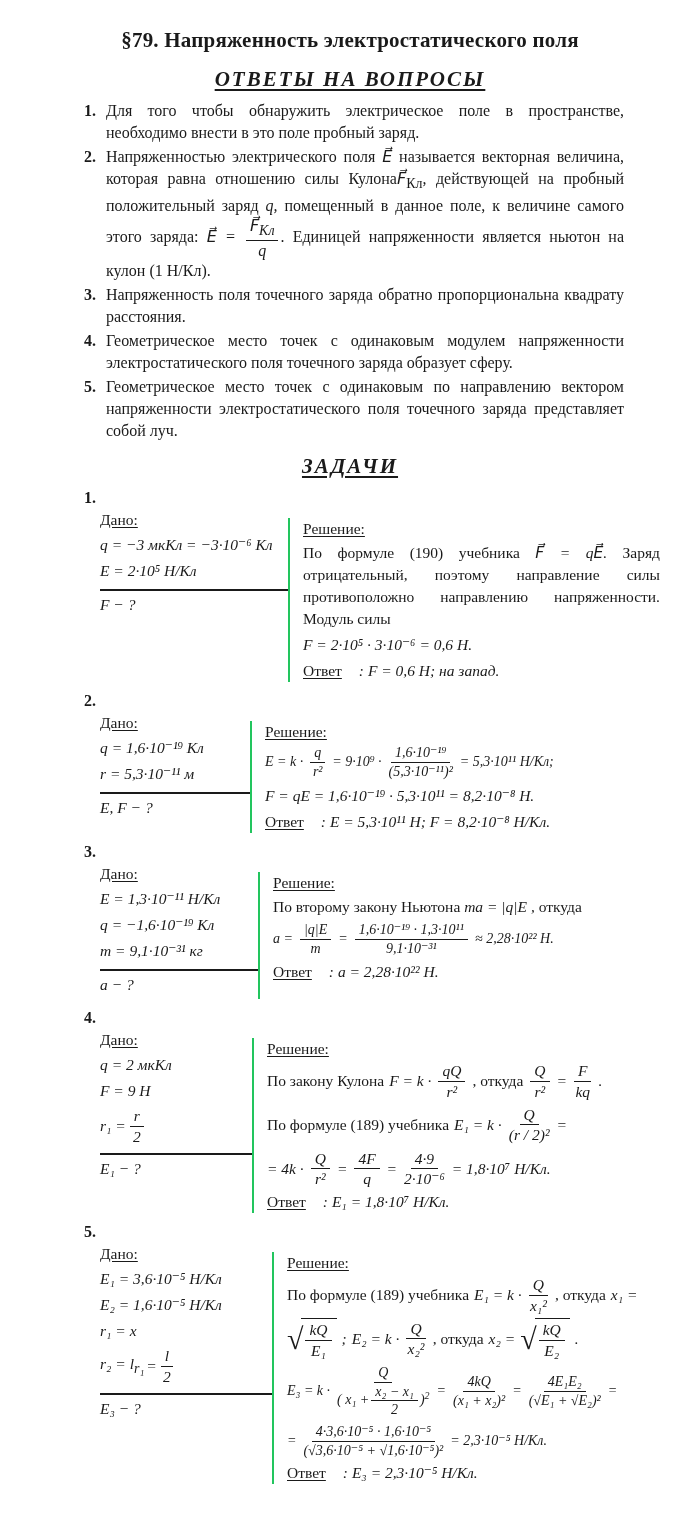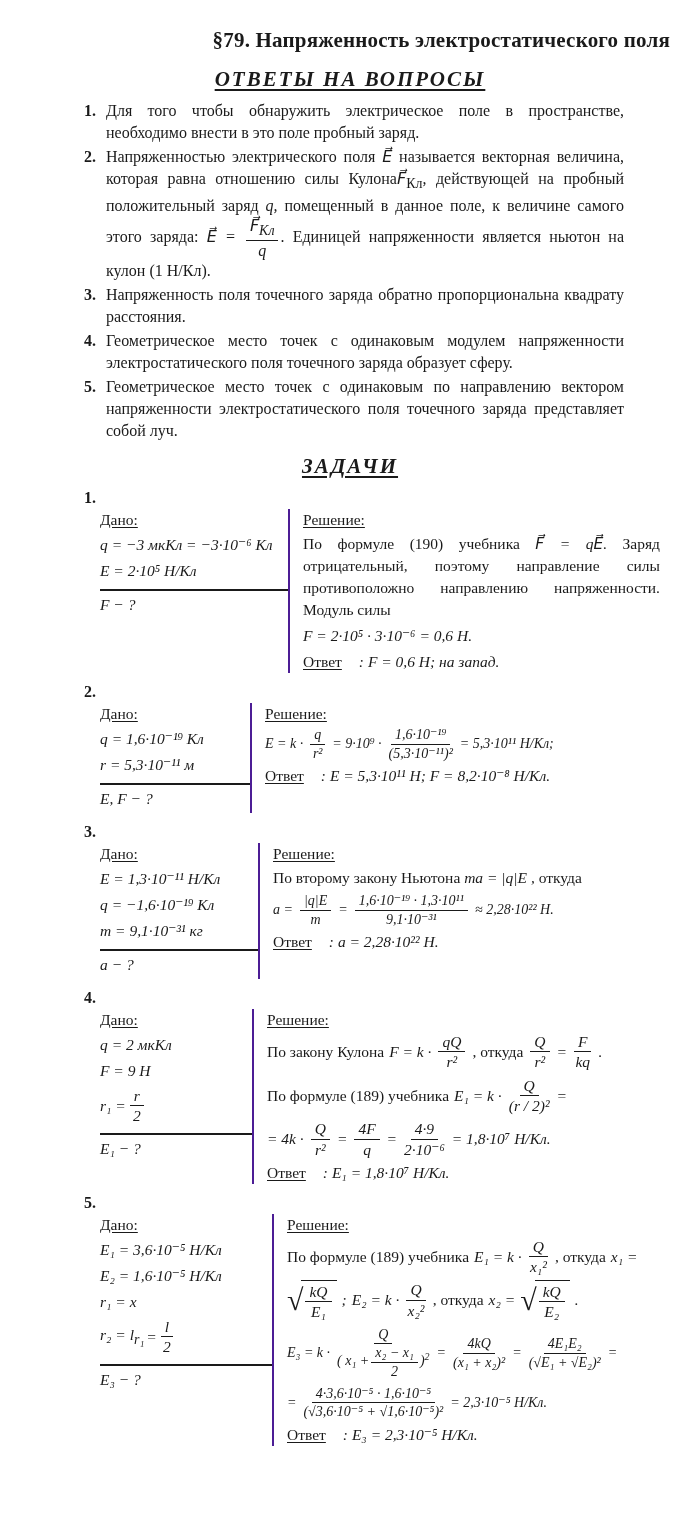--- a/index.html
+++ b/index.html
@@ -3,21 +3,21 @@
 <meta charset="utf-8">
 <style>
   html,body{margin:0;padding:0;}
   body{
     width:700px;height:1534px;overflow:hidden;background:#ffffff;color:#1a1a1a;
     font-family:"Liberation Serif","DejaVu Serif","DejaVu Sans",serif;
     -webkit-font-smoothing:antialiased;
   }
   .page{padding:24px 0 0 0;}
   .title{
-    text-align:right;font-weight:bold;font-size:21px;letter-spacing:.2px;margin:4px 30px 14px 30px;
+    text-align:center;font-weight:bold;font-size:21px;letter-spacing:.2px;margin:4px 30px 14px 30px;
   }
   .sec-head{
     text-align:center;font-weight:bold;font-style:italic;font-size:21px;
     letter-spacing:2px;margin:4px 0 8px 0;
   }
   .sec-head span{text-decoration:underline;text-underline-offset:3px;}
   
   .answers{padding:0 76px 0 86px;font-size:16px;line-height:22px;}
   .aitem{position:relative;padding-left:20px;text-align:justify;margin-bottom:2px;}
   .anum{position:absolute;left:-2px;top:0;font-weight:bold;}
@@ -33,21 +33,21 @@
   .sqrt{display:inline-flex;align-items:center;white-space:nowrap;}
   .sqrt .radical{font-size:30px;font-style:normal;line-height:.85;margin-right:-2px;}
   .sqrt .rad{display:inline-block;border-top:1.5px solid #1a1a1a;padding:2px 3px 0 2px;}
   
   .tasks{padding:0 40px 0 58px;font-size:15.5px;}
   .problem{margin-top:10px;padding-left:30px;}
   .pnum{font-weight:bold;font-size:16px;margin-bottom:2px;margin-left:-4px;}
   .pgrid{display:flex;align-items:stretch;}
   .dano{flex-shrink:0;padding:2px 0 4px 12px;}
   .d188{width:188px;} .d150{width:150px;} .d158{width:158px;} .d152{width:152px;} .d172{width:172px;}
-  .resh{flex:1;border-left:2px solid #4c1d95;padding:2px 0 2px 13px;}
+  .resh{flex:1;border-left:2px solid #22c55e;padding:2px 0 2px 13px;margin-top:9px;}
   .label{text-decoration:underline;text-underline-offset:2px;margin-bottom:4px;}
   .gline{margin:5px 0;line-height:21px;}
   .gflex{display:flex;align-items:center;gap:2px;margin:6px 0;}
   .find{border-top:2px solid #1a1a1a;margin-top:8px;padding-top:4px;line-height:20px;}
   .sline{margin:2px 0 4px 0;text-align:justify;line-height:22px;}
   .fwrap{display:flex;flex-wrap:wrap;align-items:center;column-gap:5px;row-gap:4px;margin:4px 0 6px 0;line-height:20px;}
   .fsm{font-size:14px;}
   .ans{display:flex;align-items:center;gap:17px;margin-top:6px;flex-wrap:wrap;}
   .ans .u{text-decoration:underline;text-underline-offset:2px;font-style:normal;}
 </style>
@@ -139,20 +139,21 @@
                 <span class="num">q</span>
                 <span class="den">r²</span>
               </span>
             <span>= 9·10⁹ ·</span>
             <span class="frac">
                 <span class="num">1,6·10⁻¹⁹</span>
                 <span class="den">(5,3·10⁻¹¹)²</span>
               </span>
             <span>= 5,3·10¹¹ Н/Кл;</span>
           </div>
+          <div class="sline math">F = qE = 1,6·10⁻¹⁹ · 5,3·10¹¹ = 8,2·10⁻⁸ Н.</div>
           <div class="ans">
               <span class="u">Ответ</span>
               <span class="math">:  E = 5,3·10¹¹ Н;  F = 8,2·10⁻⁸ Н/Кл.</span>
             </div>
         </div>
       </div>
     </section>
 
     <section class="problem">
       <div class="pnum">3.</div>

